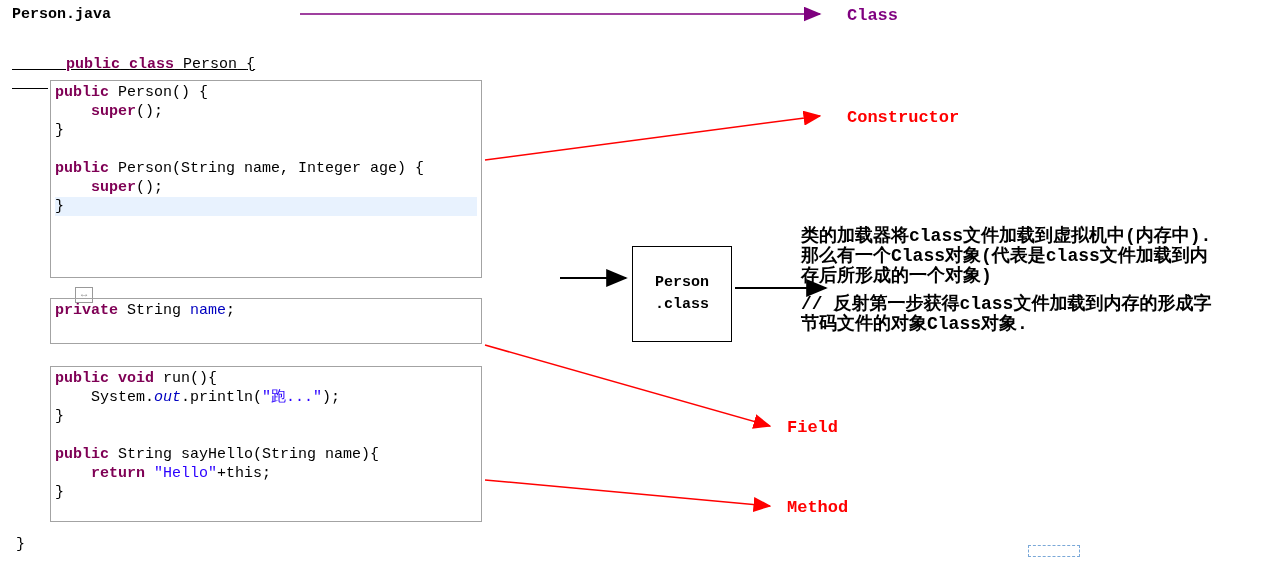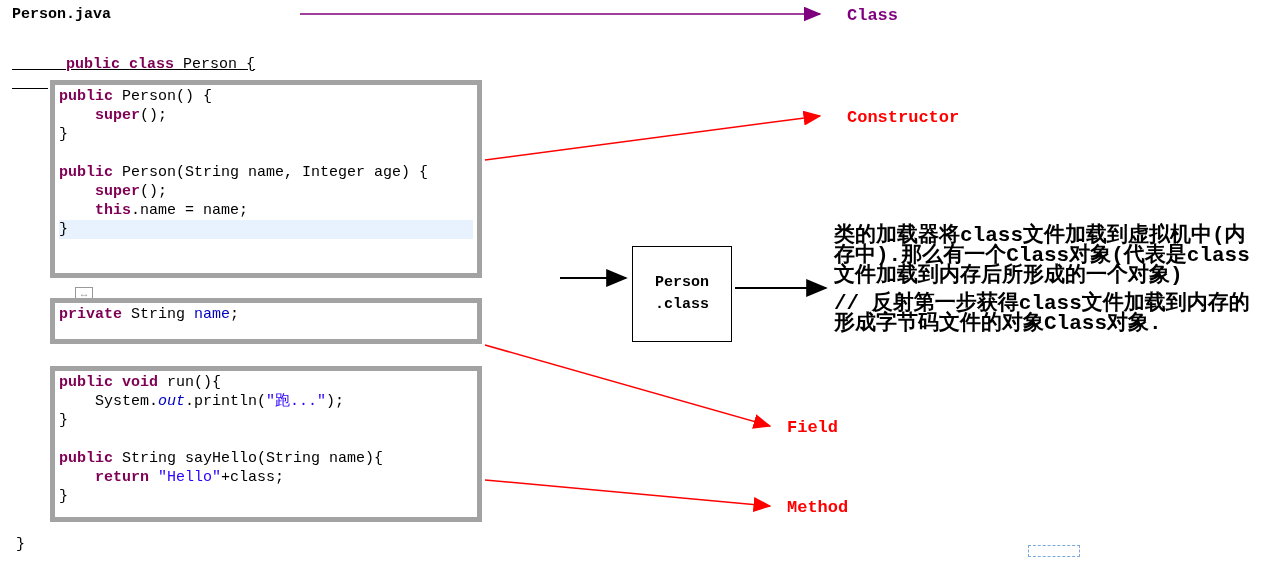--- a/index.html
+++ b/index.html
@@ -30,21 +30,21 @@
     top: 36px;
     left: 12px;
     text-decoration: underline;
   }
   .kw { color: #7f0055; font-weight: bold; }
   .field-name { color: #0000c0; }
   .static-field { color: #0000c0; font-style: italic; }
   .string-lit { color: #2a00ff; }
   .box {
     position: absolute;
-    border: 5px solid #a3a3a3;
+    border: 1px solid #a3a3a3;
     background: transparent;
     padding: 2px 4px;
     box-sizing: border-box;
   }
   .code-line { white-space: pre; line-height: 19px; }
   .highlight-line { background: #e8f2fe; display: inline-block; width: 100%; }
   .box-ctor   { top: 80px;  left: 50px; width: 432px; height: 198px; }
   .box-field  { top: 298px; left: 50px; width: 432px; height: 46px; }
   .box-method { top: 366px; left: 50px; width: 432px; height: 156px; }
   .close-brace {
@@ -72,24 +72,24 @@
     font-weight: bold;
     font-size: 17px;
   }
   .label-class  { top: 6px;   left: 847px; color: #7f007f; }
   .label-ctor   { top: 108px; left: 847px; }
   .label-field  { top: 418px; left: 787px; }
   .label-method { top: 498px; left: 787px; }
   .exp-text {
     position: absolute;
     top: 226px;
-    left: 834px;
+    left: 801px;
     width: 420px;
     font-family: "Microsoft YaHei","SimSun","Courier New",monospace;
-    font-size: 21px;
+    font-size: 18px;
     font-weight: bold;
     line-height: 20px;
   }
   .exp-gap { height: 8px; }
   .handle {
     position: absolute;
     width: 16px; height: 14px;
     top: 287px; left: 75px;
     border: 1px solid #999;
     background: #fff;
@@ -126,37 +126,36 @@
     </span>
   </div>
 
   <div class="box box-ctor">
     <div class="code-line"><span class="kw">public</span><span> Person() {</span></div>
     <div class="code-line"><span class="kw">    super</span><span>();</span></div>
     <div class="code-line"><span>}</span></div>
     <div class="code-line"><span></span>&nbsp;</div>
     <div class="code-line"><span class="kw">public</span><span> Person(String name, Integer age) {</span></div>
     <div class="code-line"><span class="kw">    super</span><span>();</span></div>
-    <div class="code-line"><span class="kw">    this</span><span>.name = name;</span></div>
     <div class="code-line highlight-line"><span>}</span></div>
   </div>
 
   <div class="handle">↔</div>
 
   <div class="box box-field">
     <div class="code-line"><span class="kw">private</span><span> String </span><span class="field-name">name</span><span>;</span></div>
   </div>
 
   <div class="box box-method">
     <div class="code-line"><span class="kw">public</span><span class="kw"> void</span><span> run(){</span></div>
     <div class="code-line"><span>    System.</span><span class="static-field">out</span><span>.println(</span><span class="string-lit">"跑..."</span><span>);</span></div>
     <div class="code-line"><span>}</span></div>
     <div class="code-line"><span></span>&nbsp;</div>
     <div class="code-line"><span class="kw">public</span><span> String sayHello(String name){</span></div>
-    <div class="code-line"><span class="kw">    return </span><span class="string-lit">"Hello"</span><span>+class;</span></div>
+    <div class="code-line"><span class="kw">    return </span><span class="string-lit">"Hello"</span><span>+this;</span></div>
     <div class="code-line"><span>}</span></div>
   </div>
 
   <div class="close-brace">}</div>
 
   <div class="class-box">
     <div>
       <div>Person</div>
       <div>.class</div>
     </div>

